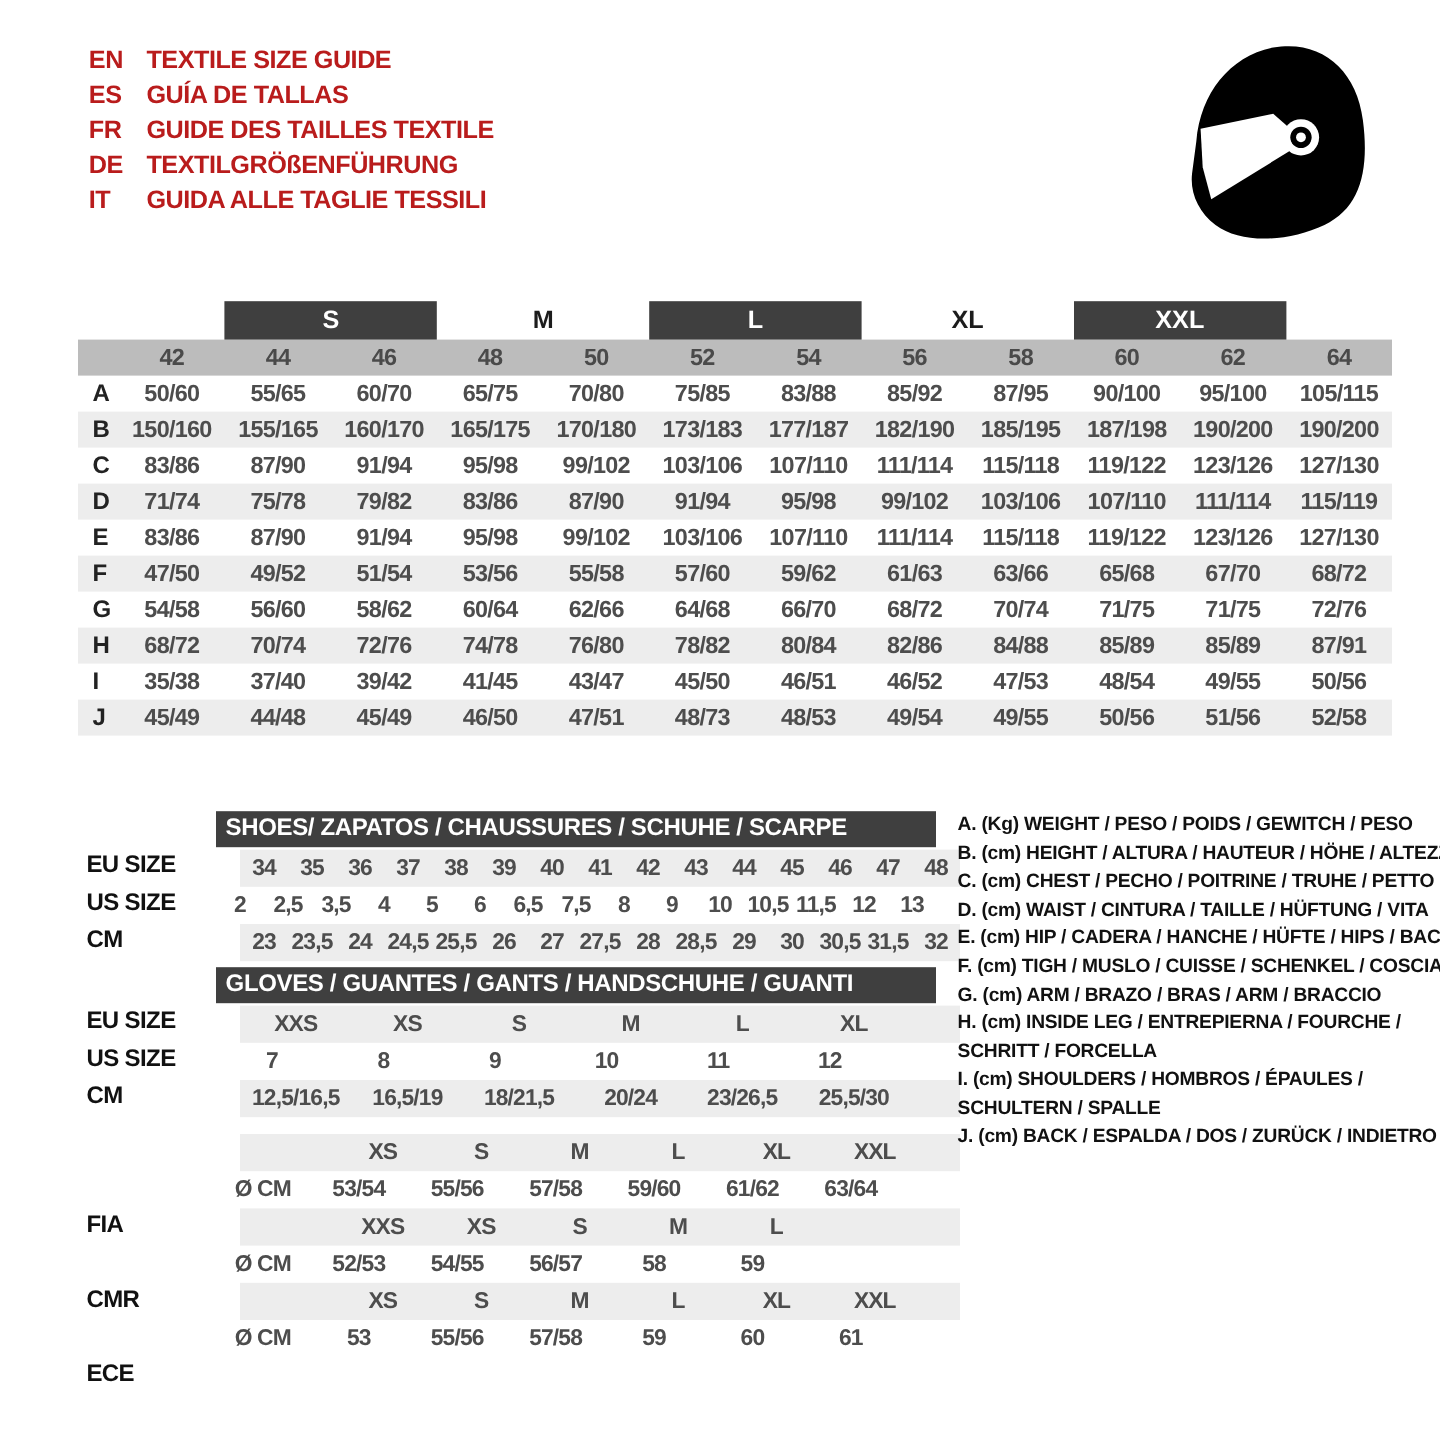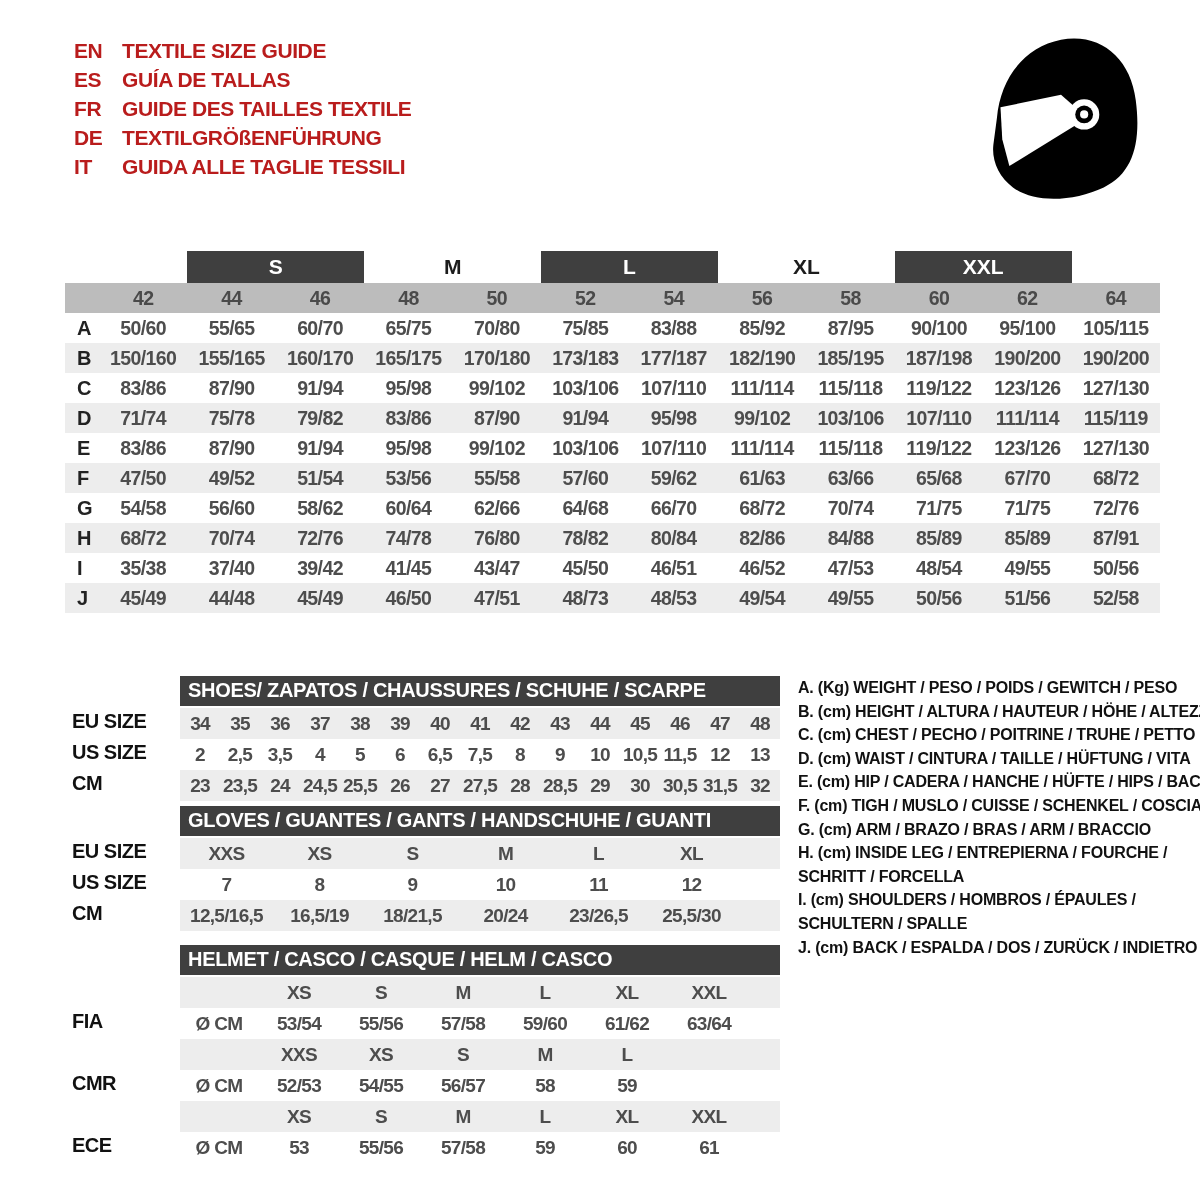--- a/index.html
+++ b/index.html
@@ -26,21 +26,21 @@
   .vcell{text-align:center;font-weight:bold;font-size:19.5px;color:#4d4d4d;letter-spacing:-0.6px;white-space:nowrap;}
   .band .vcell{color:#4a4a4a;}
 
   
   .section{position:absolute;left:72px;display:flex;}
   .sec-labels{width:108px;flex:0 0 108px;padding-top:30px;}
   .sec-label{height:31px;line-height:31px;font-weight:bold;font-size:20px;letter-spacing:-0.5px;color:#111;white-space:nowrap;}
   .stable{width:600px;flex:0 0 600px;}
   .sec-header{height:30px;background:#3f3f3f;color:#fff;font-weight:bold;font-size:20px;line-height:28px;padding-left:8px;letter-spacing:-0.3px;margin-bottom:2px;white-space:nowrap;}
   .sec-row{height:31px;display:grid;align-items:center;width:600px;}
-  .zebra2{background:#ededed;}
+  .zebra2{background:#ededed;margin-left:20px;}
   .scell{text-align:center;font-weight:bold;font-size:19px;color:#4d4d4d;letter-spacing:-0.7px;white-space:nowrap;}
   .shoes-grid{grid-template-columns:repeat(15,1fr);}
   .gloves-grid{grid-template-columns:repeat(6,93px) 1fr;}
   .helm-grid{grid-template-columns:78px repeat(6,82px) 1fr;}
 
   
   .legend{position:absolute;left:798px;top:676px;width:400px;}
   .legend-line{font-weight:bold;font-size:16px;line-height:23.6px;letter-spacing:-0.2px;color:#111;white-space:nowrap;}
 </style>
 </head>
@@ -371,21 +371,20 @@
   <div class="section" style="top:945px">
     <div class="sec-labels" id="helmetLabels">
         <div class="sec-label"></div>
         <div class="sec-label">FIA</div>
         <div class="sec-label"></div>
         <div class="sec-label">CMR</div>
         <div class="sec-label"></div>
         <div class="sec-label">ECE</div>
       </div>
     <div class="stable">
-      <div class="sec-header">HELMET / CASCO / CASQUE / HELM / CASCO</div>
       <div id="helmetRows">
           <div class="sec-row helm-grid zebra2">
             <div class="scell"></div>
             <div class="scell">XS</div>
             <div class="scell">S</div>
             <div class="scell">M</div>
             <div class="scell">L</div>
             <div class="scell">XL</div>
             <div class="scell">XXL</div>
           </div>

